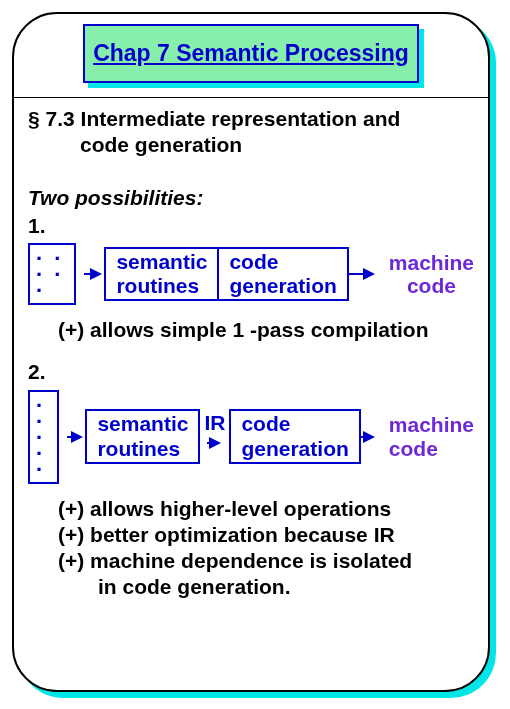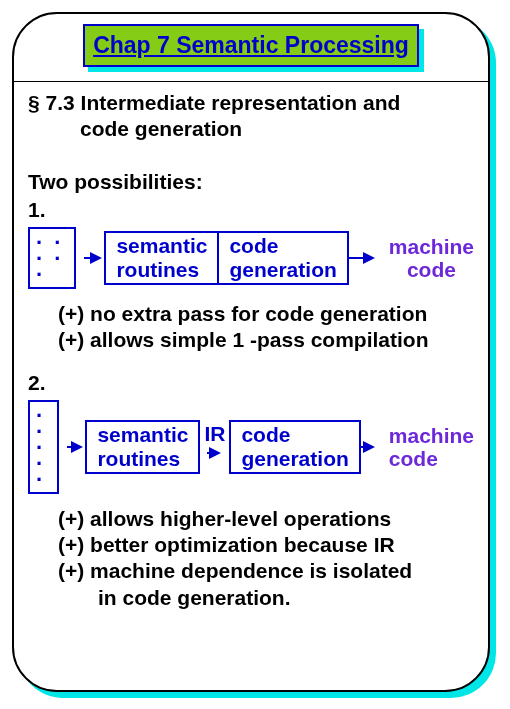--- a/index.html
+++ b/index.html
@@ -45,22 +45,22 @@
     position: absolute;
     top: 5px;
     left: 5px;
     width: 100%;
     height: 100%;
     background: #00e6e6;
   }
   .title-box {
     position: relative;
     border: 2px solid #0000cc;
-    background: #84cc16;
-    padding: 6px 8px;
+    background: #86efac;
+    padding: 14px 8px;
     color: #0000cc;
     font-weight: bold;
     font-size: 23px;
     text-decoration: underline;
   }
   .hr {
     border: 0;
     border-top: 1.5px solid #000;
     margin: 8px 0 0 0;
   }
@@ -72,20 +72,21 @@
     line-height: 1.25;
   }
   .section-head {
     margin-bottom: 26px;
   }
   .indent-sub {
     padding-left: 52px;
   }
   .two-poss {
     margin-top: 14px;
+    font-style: italic;
   }
   .row {
     display: flex;
     align-items: center;
     margin-top: 4px;
   }
   .ellipsis-box {
     border: 2px solid #0000cc;
     color: #0000cc;
     font-weight: bold;
@@ -177,21 +178,20 @@
       <div class="bbox joined-left" style="white-space:pre">semantic
 routines</div>
       <div class="bbox joined-right" style="white-space:pre">code
 generation</div>
       <div class="line-seg" style="width:16px"></div>
       <div class="arrow"></div>
       <div class="mcode" style="white-space:pre">machine
 code</div>
     </div>
     <div class="pluses">
-      <div>(+) no extra pass for code generation</div>
       <div>(+) allows simple 1 -pass compilation</div>
     </div>
 
     <div class="num-label">2.</div>
     <div class="row">
       <div class="ellipsis-box">. . . . .</div>
       <div class="line-seg" style="width:6px"></div>
       <div class="arrow"></div>
       <div class="bbox" style="white-space:pre">semantic
 routines</div>

